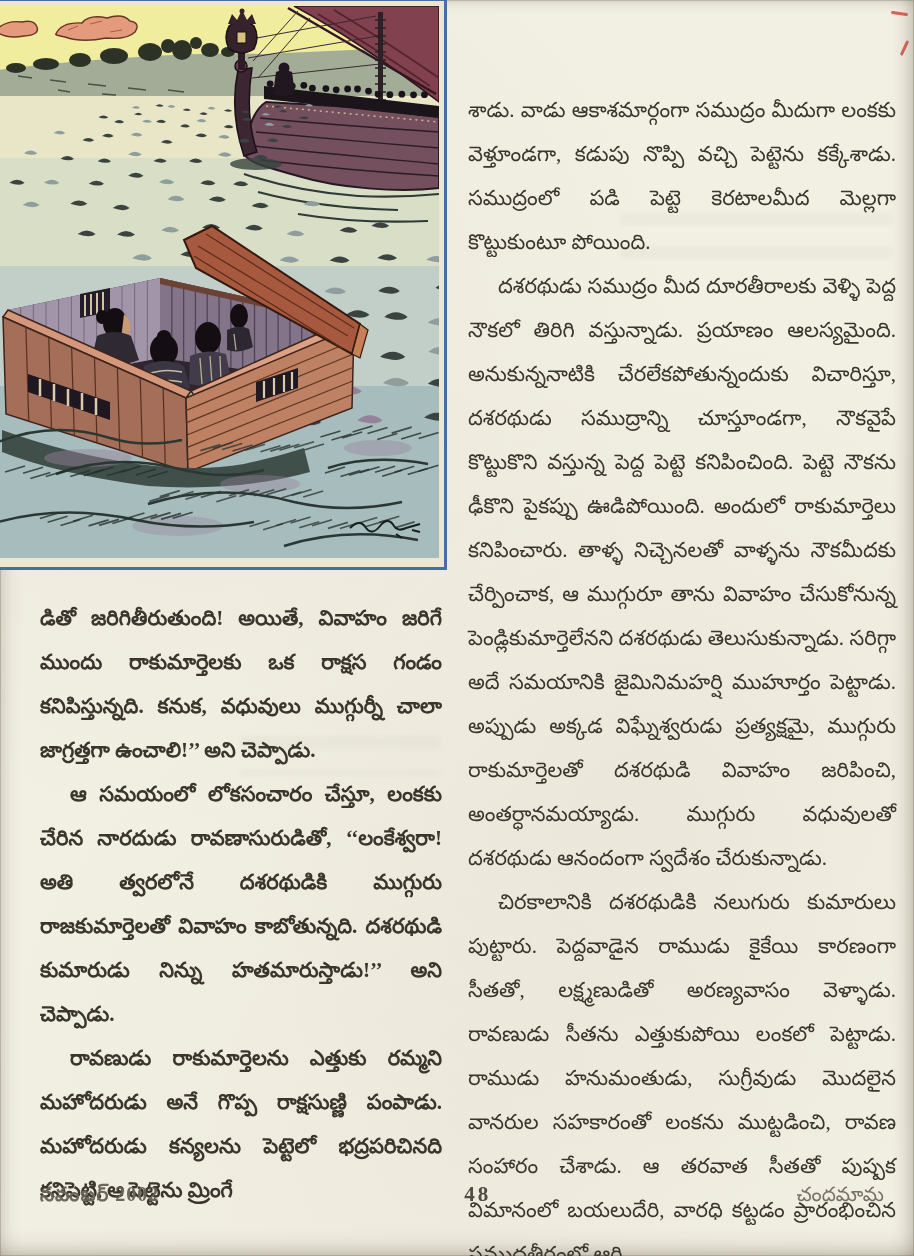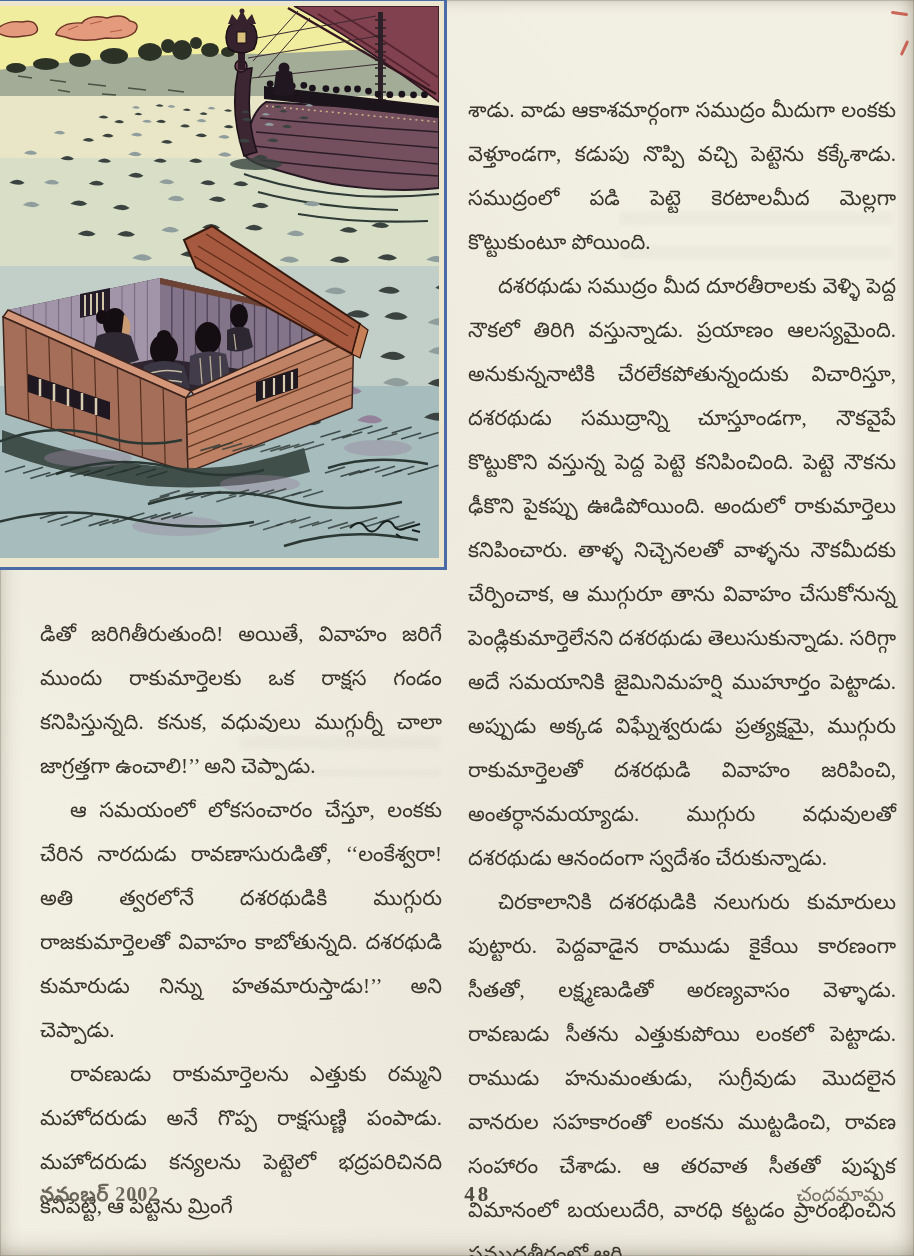--- a/index.html
+++ b/index.html
@@ -18,21 +18,21 @@
       inset 0 12px 16px -13px rgba(80,70,50,.22);
     font-family:"Liberation Serif","DejaVu Serif",serif;
   }
   .illus-frame{
     position:absolute;left:-10px;top:-2px;
     border:3px solid #4b6ba6;background:#ece6cf;padding:5px;
   }
   .col{position:absolute;text-align:justify;font-size:21px;line-height:44px;color:#3a362e;margin-top:8px;}
   .col p{margin:0;}
   .col p.indent{text-indent:30px;}
-  .col-left{left:40px;top:604px;width:402px;}
+  .col-left{left:40px;top:588px;width:402px;font-weight:bold;}
   .col-right{left:468px;top:80px;width:428px;}
   .footer{
     position:absolute;left:40px;top:1182px;width:844px;
     display:flex;justify-content:space-between;align-items:baseline;
     color:#6b665a;font-size:20px;gap:32px;
   }
   .footer .f-date{font-weight:bold;letter-spacing:1px;color:#6b665a;}
   .footer .f-num{font-weight:bold;letter-spacing:3px;color:#504c44;font-size:21px;transform:translateX(18px);text-align:center;}
   .footer .f-mag{color:#767163;margin-left:36px;}
   .ghost{

